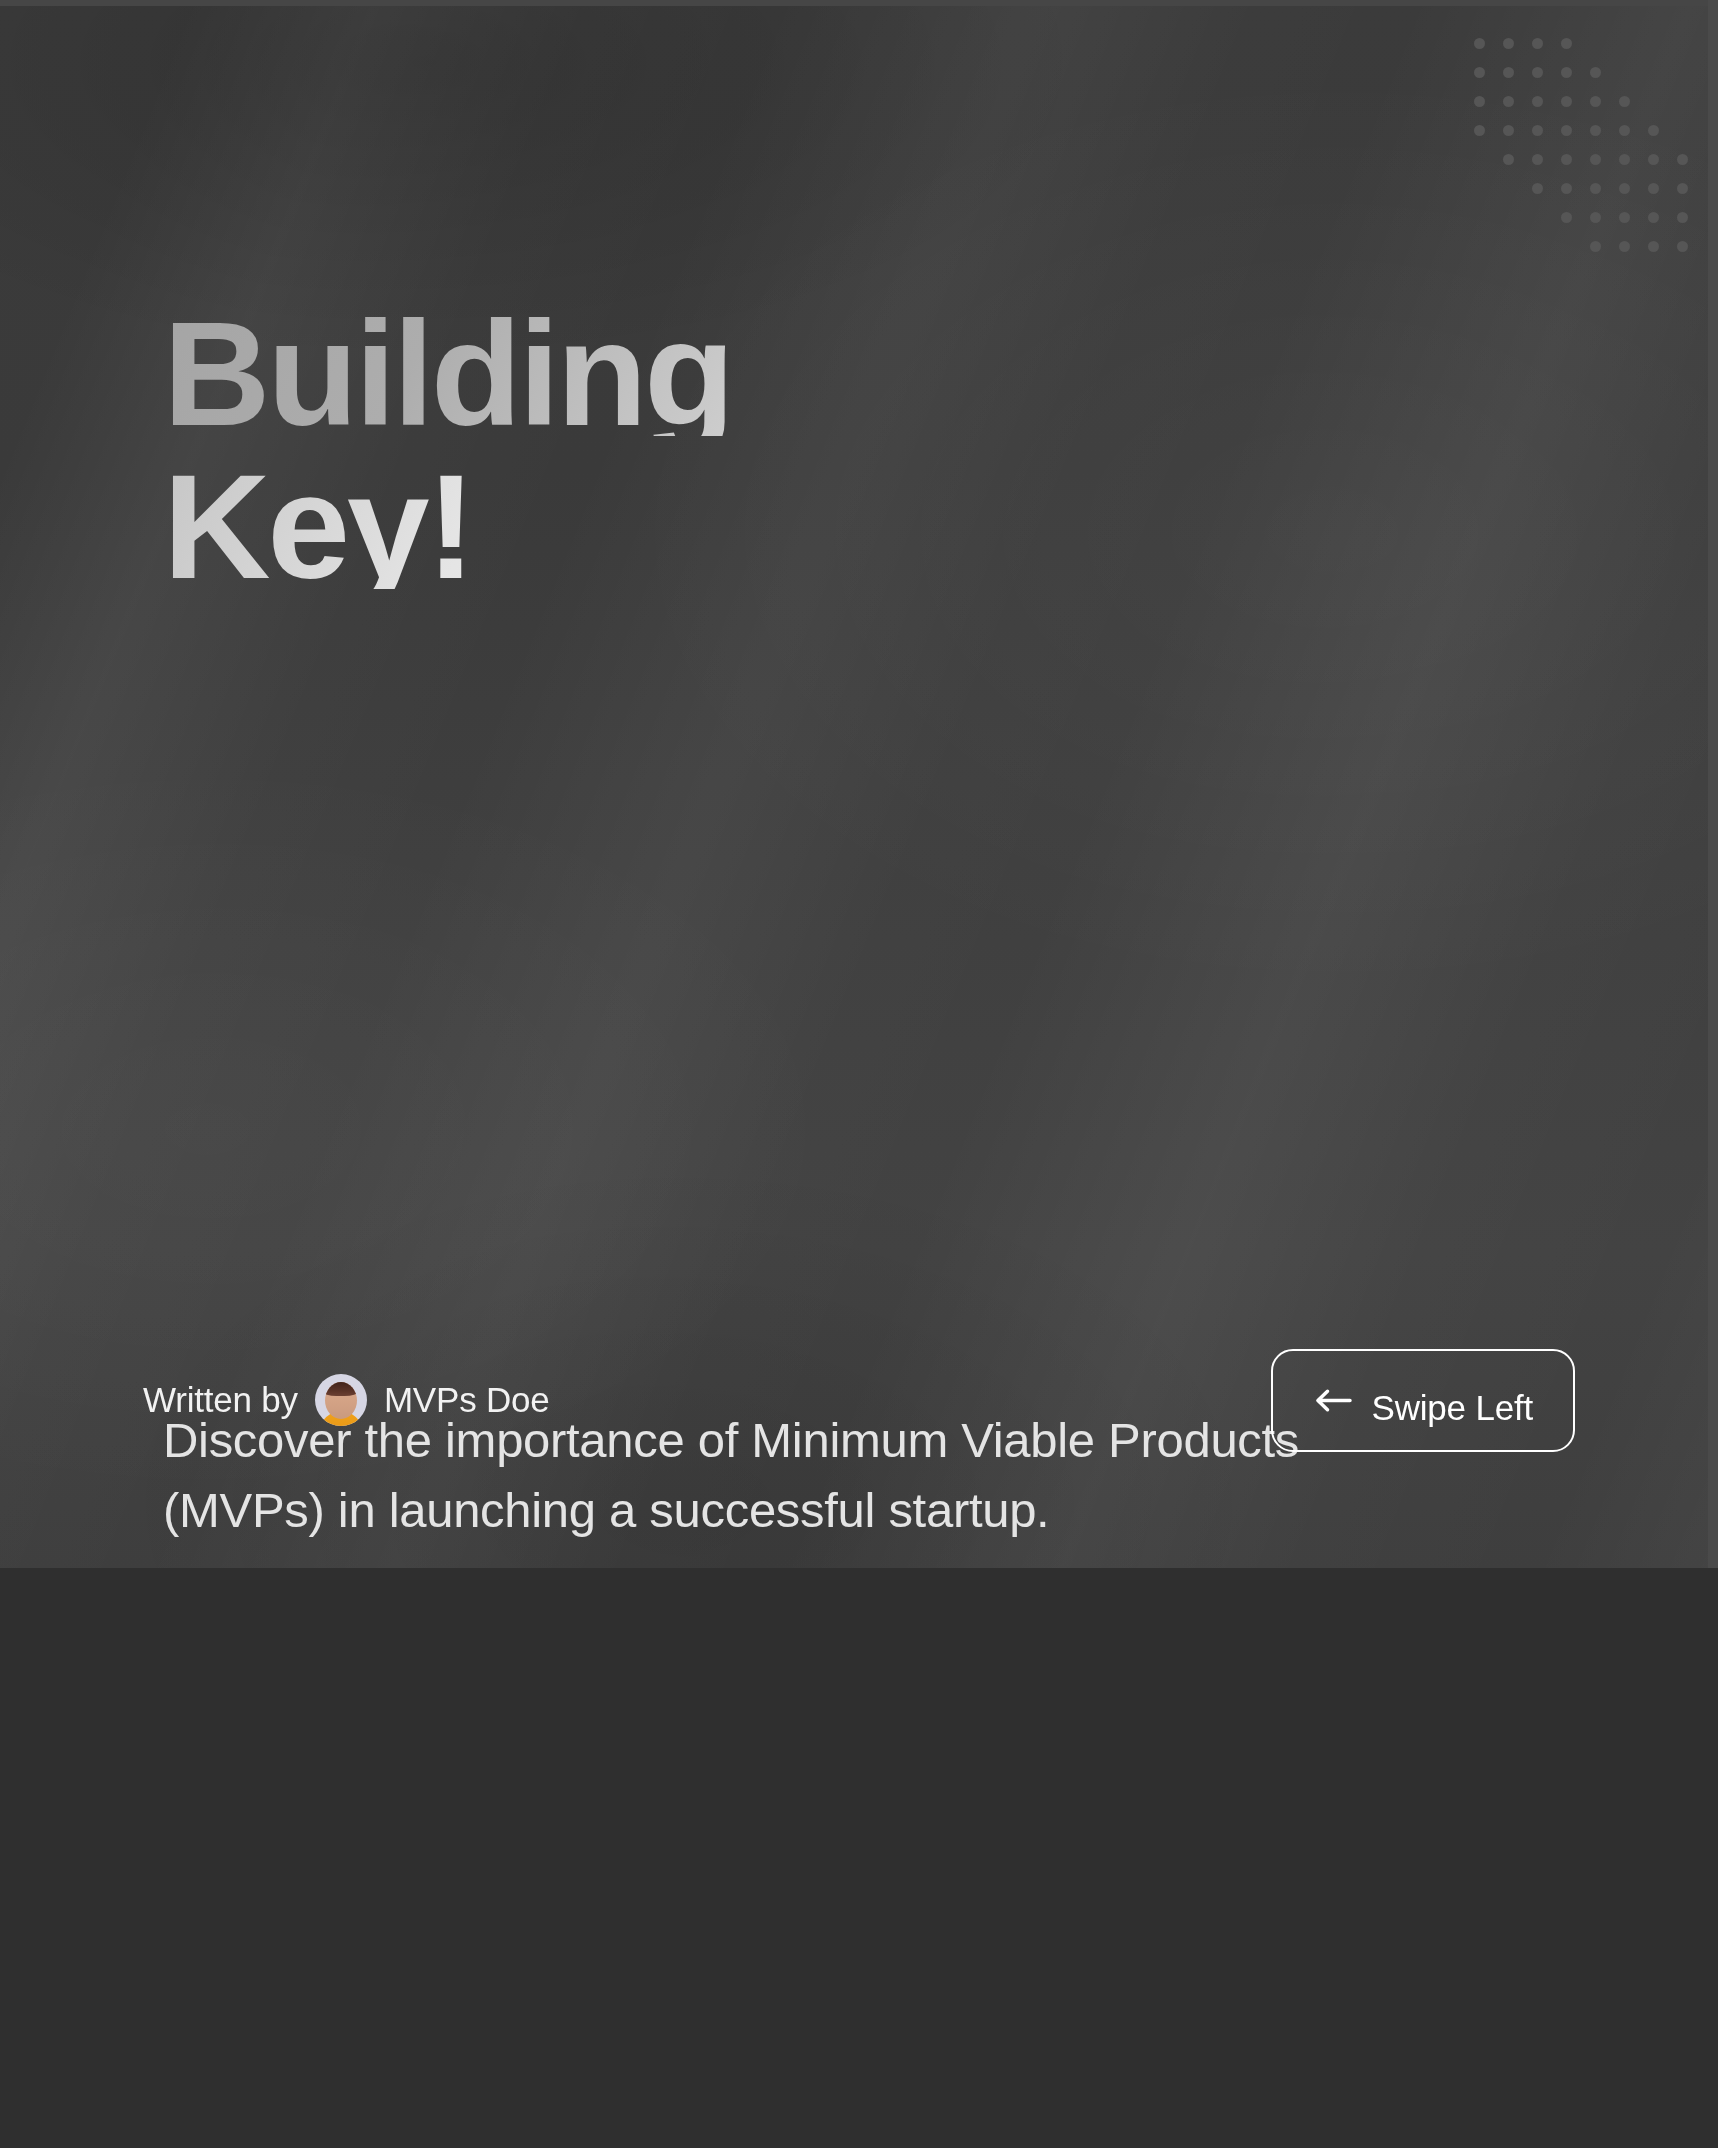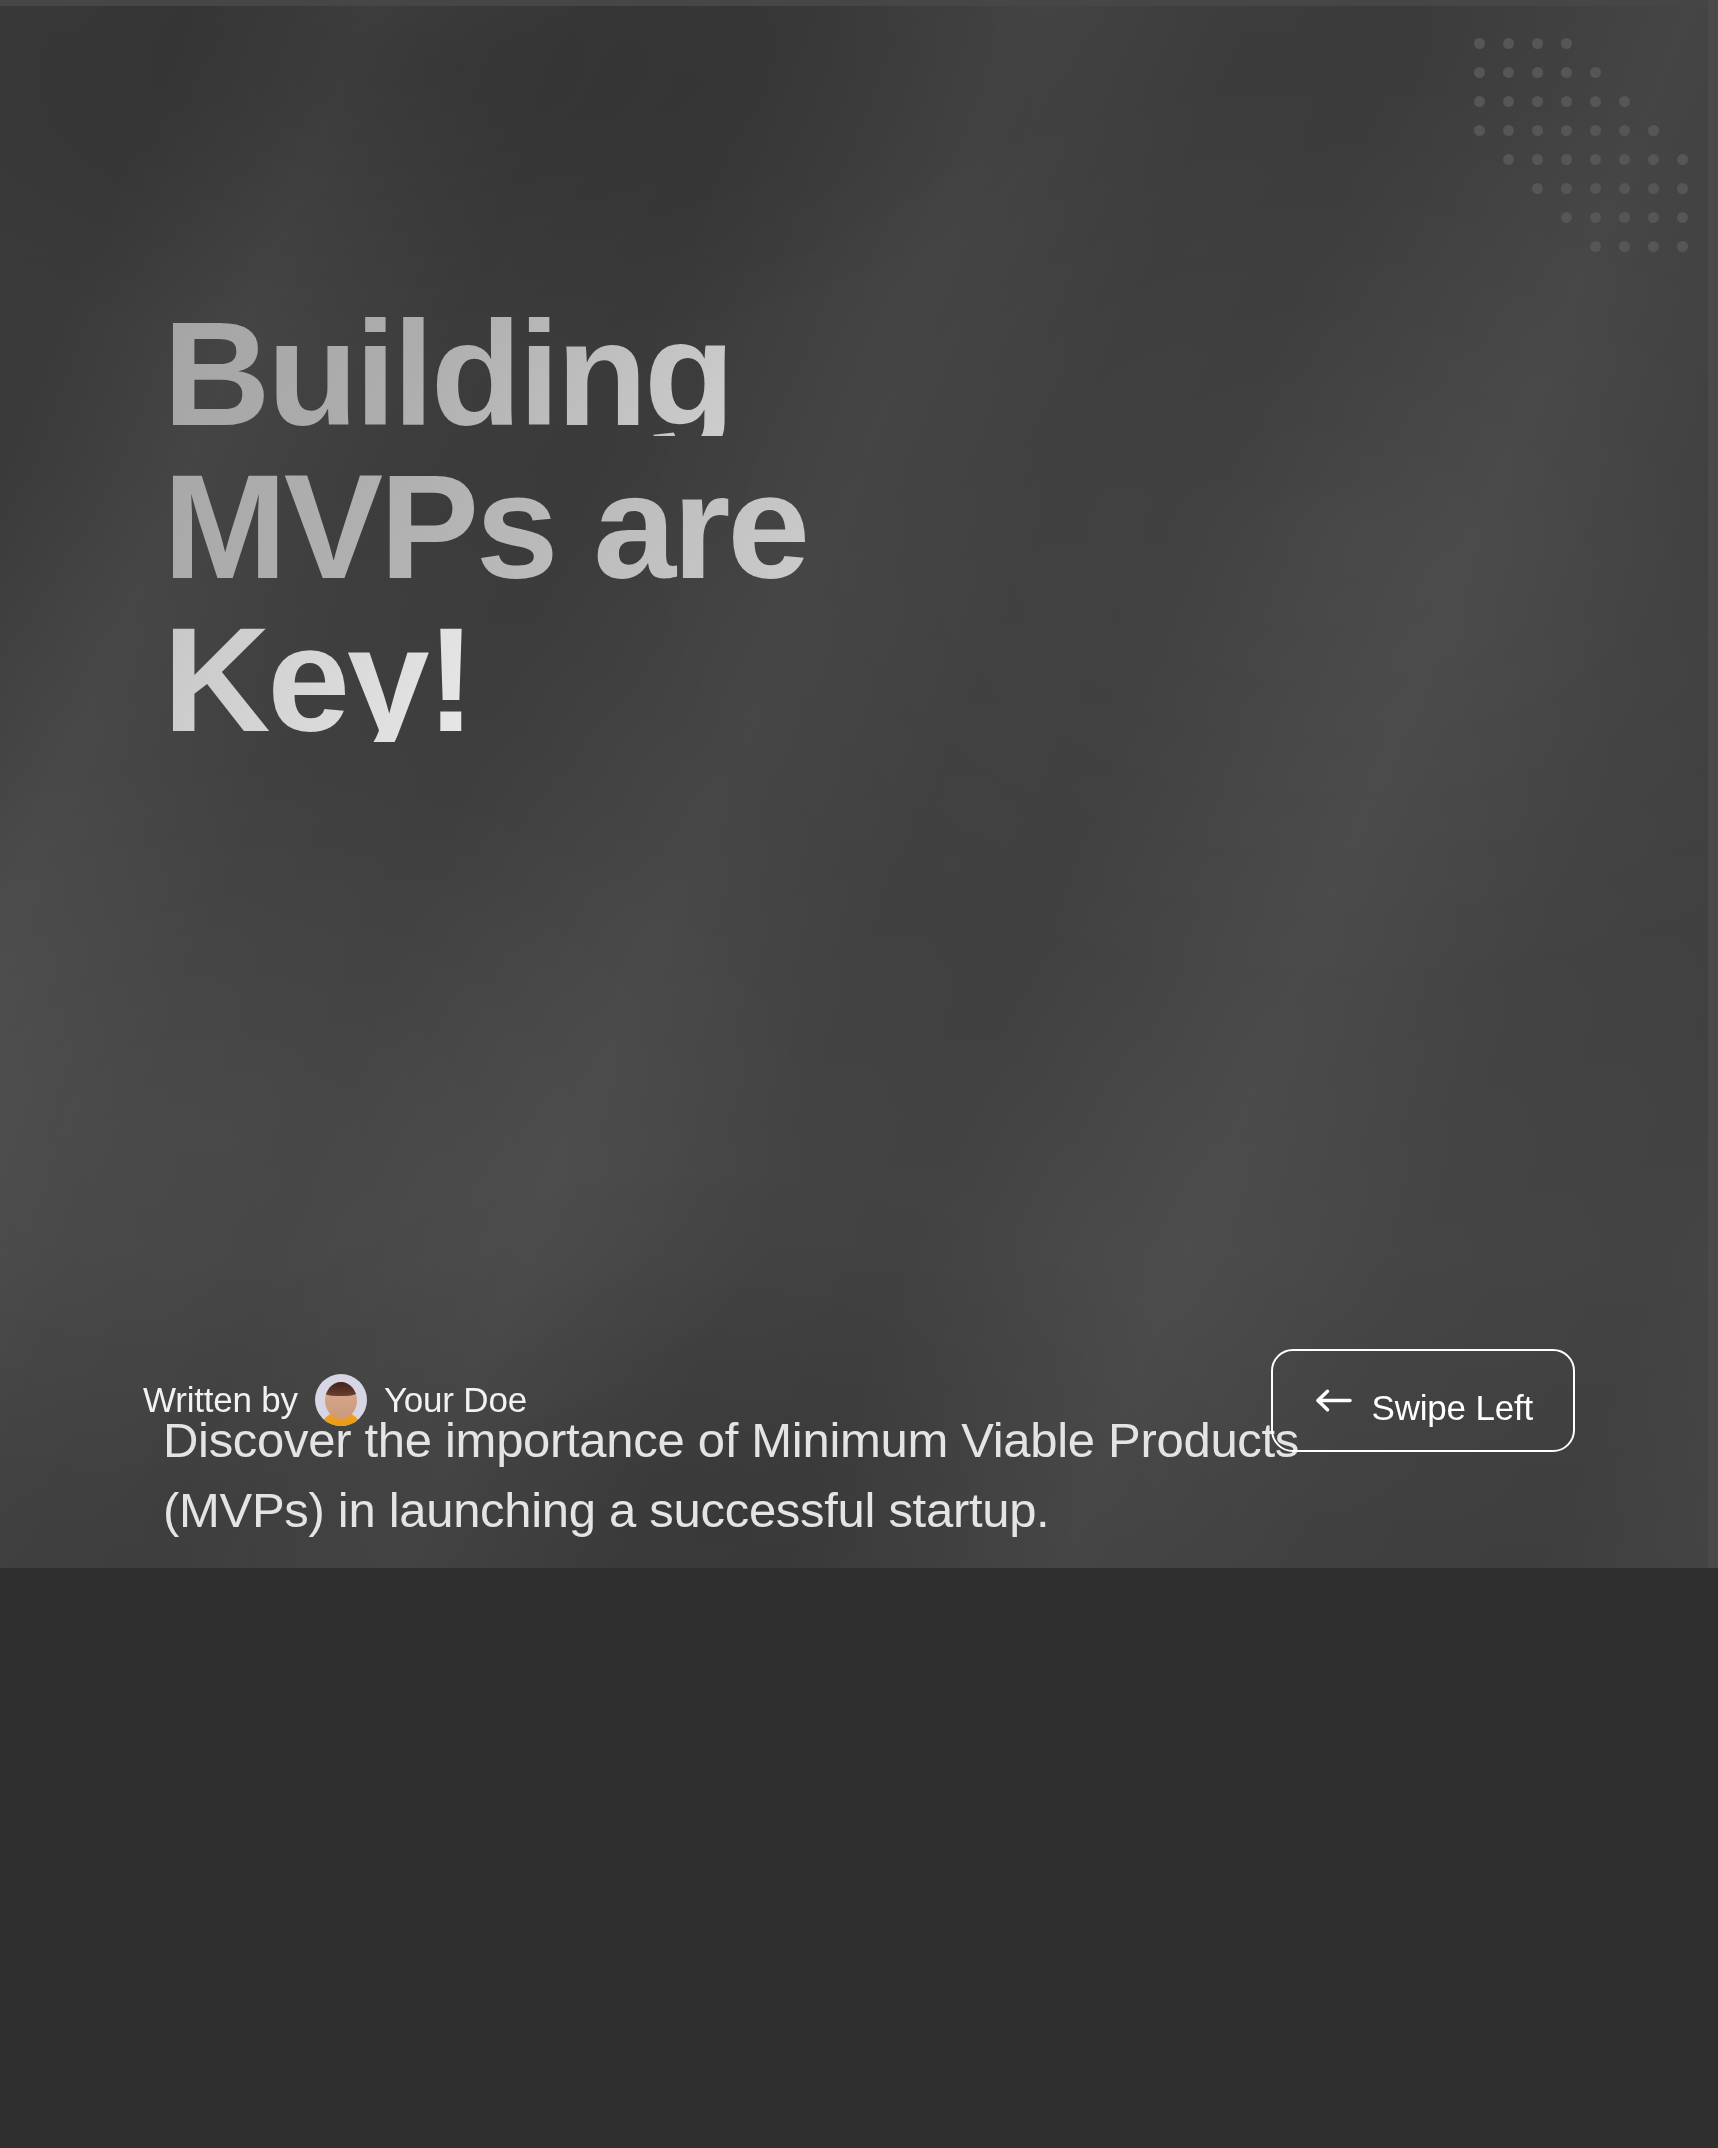--- a/index.html
+++ b/index.html
@@ -288,37 +288,36 @@
       <span class="dot-cell"></span>
       <span class="dot-cell"></span>
       <span class="dot-cell on" style="--c: #565656;"></span>
       <span class="dot-cell on" style="--c: #565656;"></span>
       <span class="dot-cell on" style="--c: #565656;"></span>
       <span class="dot-cell on" style="--c: #565656;"></span>
     </div>
 
   <div class="headline">
     <span class="line l1">Building</span>
-    <span class="line l4">MVPs are</span>
     <span class="line l5">Key!</span>
   </div>
 
   <div class="subtitle">Discover the importance of Minimum Viable Products (MVPs) in launching a successful startup.</div>
 
   <div class="footer">
 
     <div class="author">
       <span class="author-prefix">Written by</span>
       <span class="avatar">
         <span class="av-shoulders"></span>
         <span class="av-head">
           <span class="av-hair"></span>
         </span>
       </span>
-      <span class="author-name">Your Doe</span>
+      <span class="author-name">MVPs Doe</span>
     </div>
 
     <button class="swipe-btn">
       <span class="arrow-icon">
         <svg viewBox="0 0 46 30" width="39" height="25" aria-hidden="true">
           <path d="M44 15 H6 M17 4 L5.5 15 L17 26" fill="none" stroke="#ffffff" stroke-width="4.2" stroke-linecap="round" stroke-linejoin="round"></path>
         </svg>
       </span>
       <span class="swipe-label">Swipe Left</span>
     </button>

